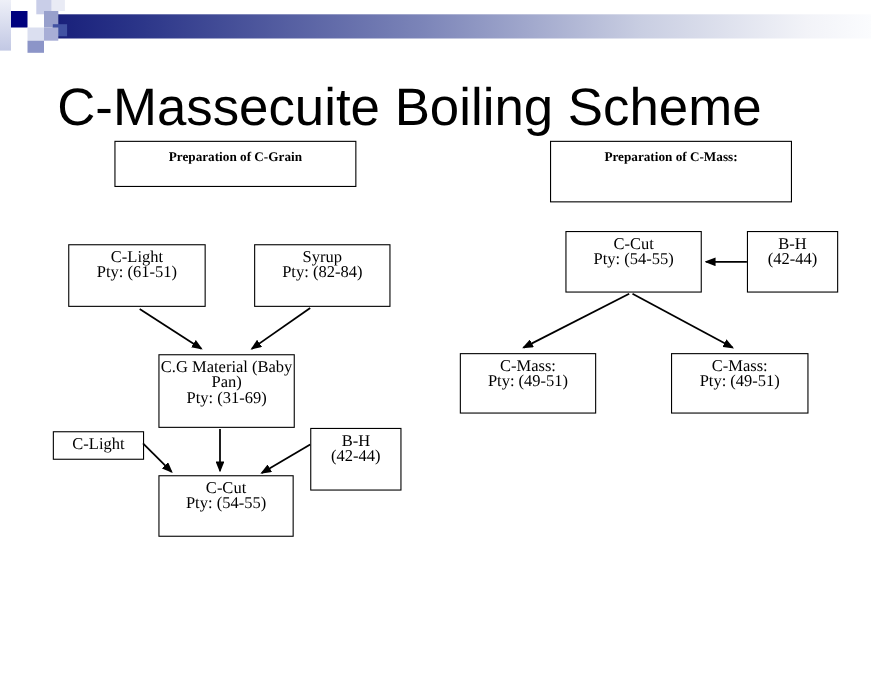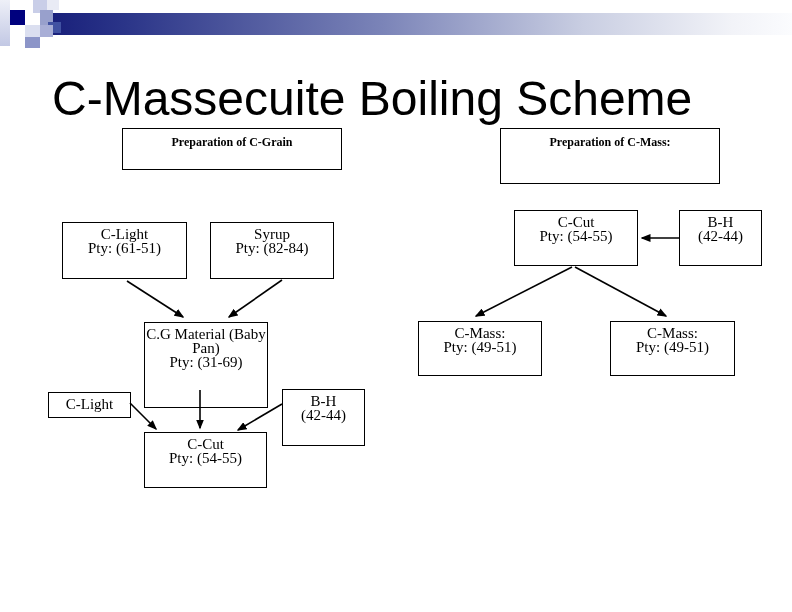--- a/index.html
+++ b/index.html
@@ -43,45 +43,45 @@
   <div class="deco" style="left:47px;top:0;width:12px;height:10px;background:#e9ebf5;"></div>
   <div class="deco" style="left:10px;top:10px;width:15px;height:15px;background:#00017e;"></div>
   <div class="deco" style="left:40px;top:10px;width:13px;height:15px;background:#98a0cc;"></div>
   <div class="deco" style="left:48px;top:22px;width:13px;height:11px;background:#4152a2;"></div>
   <div class="deco" style="left:25px;top:25px;width:15px;height:12px;background:#dbdff0;"></div>
   <div class="deco" style="left:40px;top:25px;width:13px;height:12px;background:#a8aed6;"></div>
   <div class="deco" style="left:25px;top:37px;width:15px;height:11px;background:#8c95c8;"></div>
 
   <div class="title">C-Massecuite Boiling Scheme</div>
 
-  <div class="dbox hdr" style="left:122px;top:128px;width:220px;height:42px;">
+  <div class="dbox hdr" style="left:104px;top:128px;width:220px;height:42px;">
     <div>Preparation of C-Grain</div>
     <div></div>
   </div>
   <div class="dbox hdr" style="left:500px;top:128px;width:220px;height:56px;">
     <div>Preparation of C-Mass:</div>
     <div></div>
   </div>
   <div class="dbox" style="left:62px;top:222px;width:125px;height:57px;">
     <div>C-Light</div>
     <div>Pty: (61-51)</div>
   </div>
-  <div class="dbox" style="left:210px;top:222px;width:124px;height:57px;">
+  <div class="dbox" style="left:231px;top:222px;width:124px;height:57px;">
     <div>Syrup</div>
     <div>Pty: (82-84)</div>
   </div>
   <div class="dbox" style="left:514px;top:210px;width:124px;height:56px;">
     <div>C-Cut</div>
     <div>Pty: (54-55)</div>
   </div>
   <div class="dbox" style="left:679px;top:210px;width:83px;height:56px;">
     <div>B-H</div>
     <div>(42-44)</div>
   </div>
-  <div class="dbox" style="left:144px;top:322px;width:124px;height:86px;">
+  <div class="dbox" style="left:144px;top:322px;width:124px;height:67px;">
     <div>C.G Material (Baby Pan)</div>
     <div>Pty: (31-69)</div>
   </div>
   <div class="dbox" style="left:48px;top:392px;width:83px;height:26px;">
     <div>C-Light</div>
     <div></div>
   </div>
   <div class="dbox" style="left:282px;top:389px;width:83px;height:57px;">
     <div>B-H</div>
     <div>(42-44)</div>

